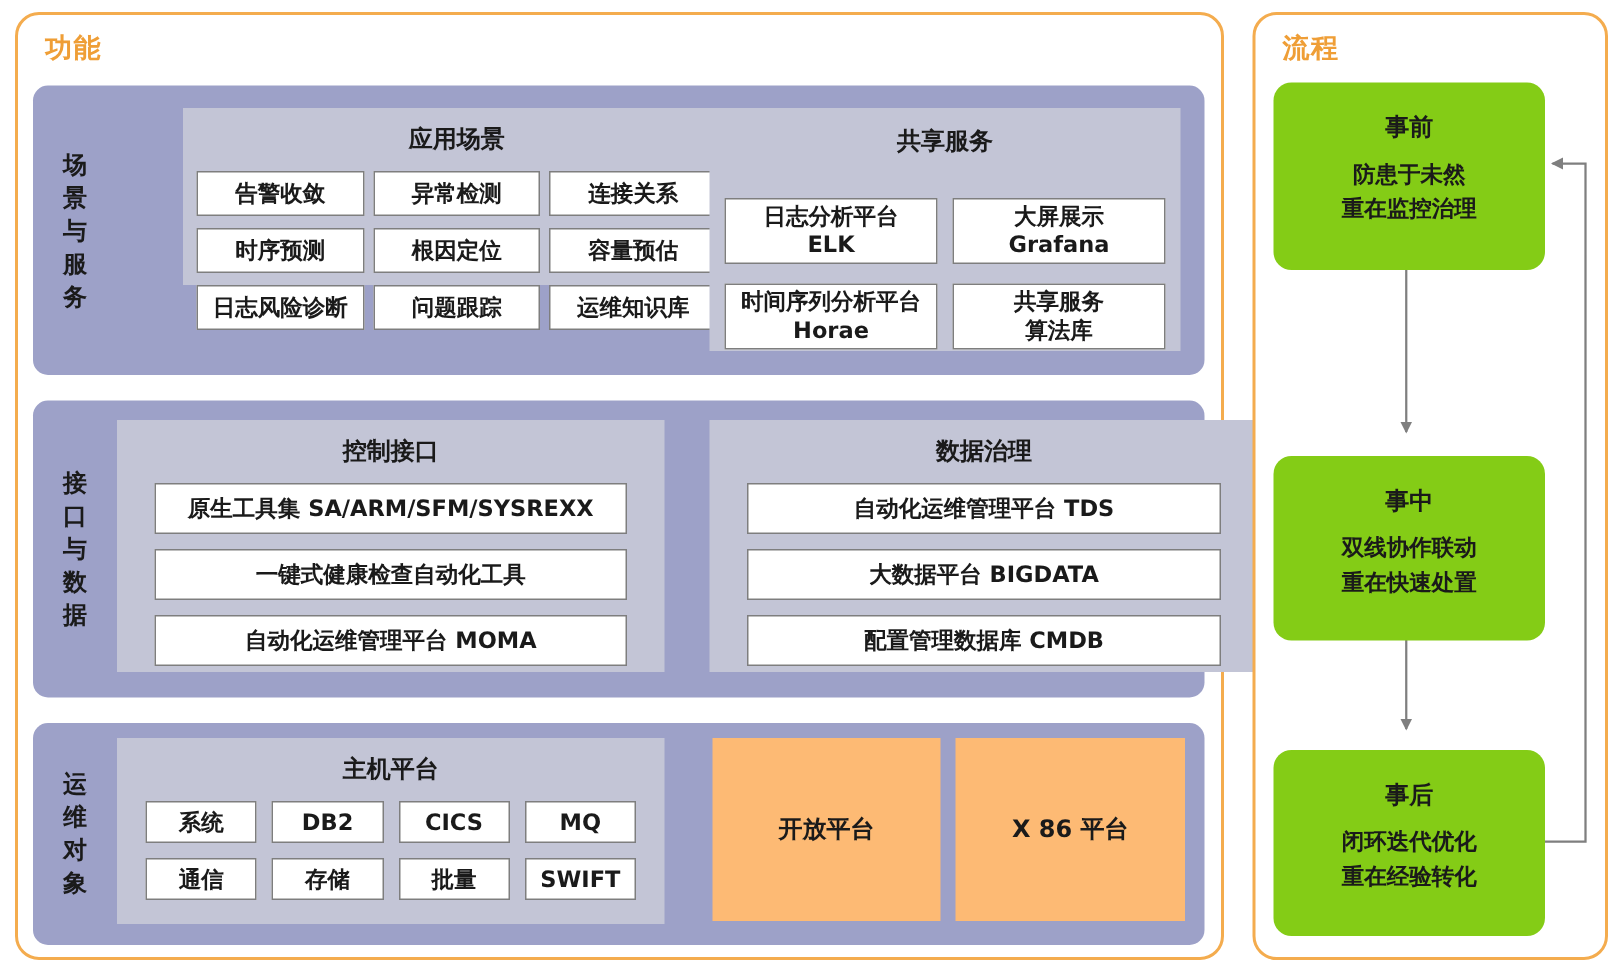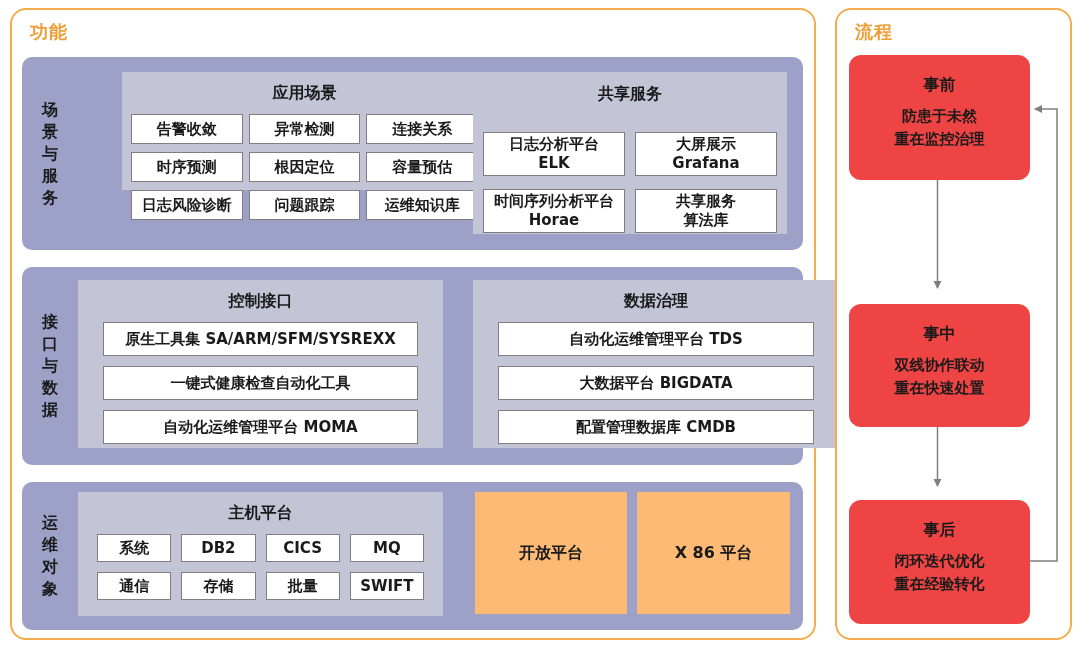--- a/index.html
+++ b/index.html
@@ -34,21 +34,21 @@
   .g-a2 .grid,.g-b2 .grid{grid-template-columns:1fr;grid-auto-rows:34px;gap:10px;padding:0 25px;}
   
   .g-a3{left:56px;top:10px;width:365px;height:124px;}
   .g-a3 .group-title{height:42px;}
   .g-a3 .grid{grid-template-columns:repeat(4,1fr);grid-auto-rows:28px;gap:10px 10px;padding:0 19px;}
   .platform{position:absolute;top:10px;height:122px;background:#fdba74;display:flex;align-items:center;justify-content:center;
             font-size:16px;font-weight:bold;}
   .platform-1{left:453px;width:152px;}
   .platform-2{left:615px;width:153px;}
   
-  .step{position:absolute;left:12px;width:181px;background:#ef4444;border-radius:12px;text-align:center;box-sizing:border-box;}
+  .step{position:absolute;left:12px;width:181px;background:#84cc16;border-radius:12px;text-align:center;box-sizing:border-box;}
   .step1{top:45px;height:125px;}
   .step2{top:294px;height:123px;}
   .step3{top:490px;height:124px;}
   .step-title{margin-top:20px;font-size:16px;font-weight:bold;}
   .step-desc{margin-top:9px;font-size:15px;font-weight:bold;line-height:23px;white-space:pre-line;}
   .flow-svg{position:absolute;left:0;top:0;pointer-events:none;}
 </style>
 </head>
 <body>
 

